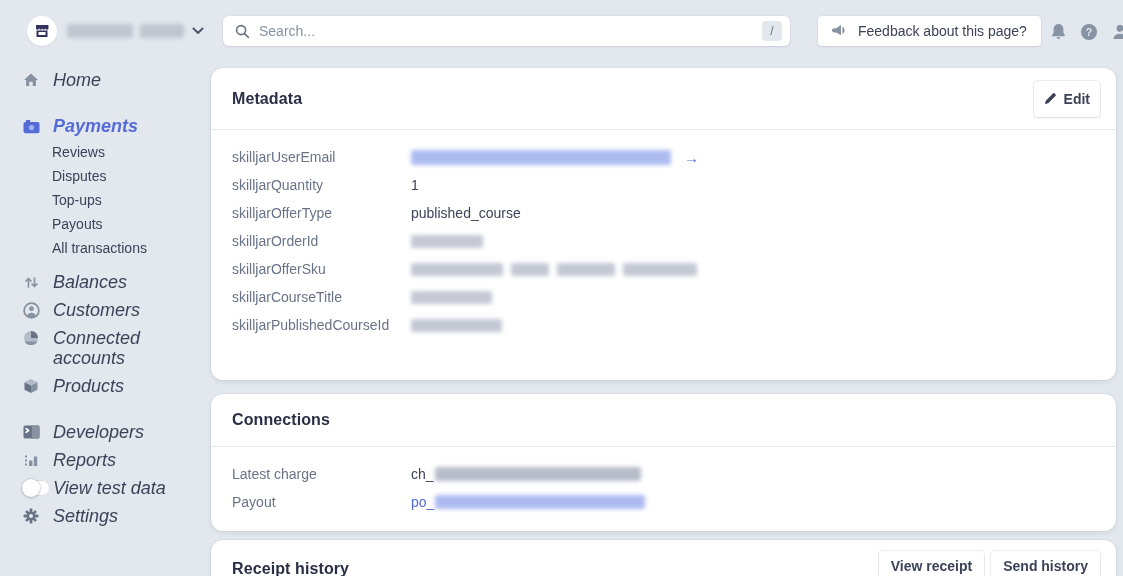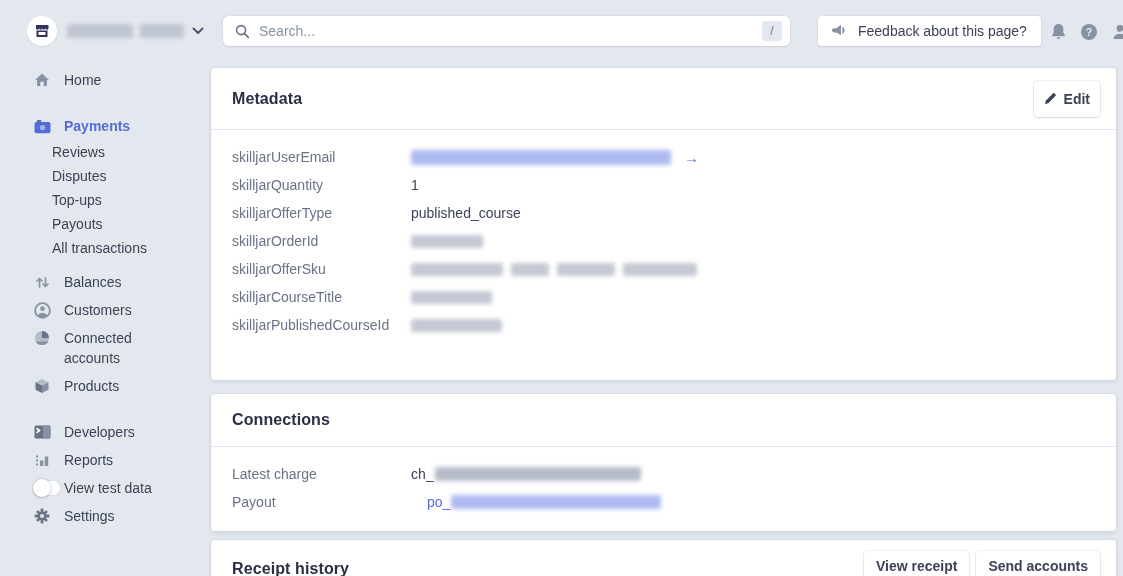--- a/index.html
+++ b/index.html
@@ -35,48 +35,48 @@
   .feedback-btn {
     position:absolute; left:806px; top:16px; height:30px; padding:0 14px;
     background:#fff; border:none; border-radius:4px; cursor:pointer;
     box-shadow:0 1px 2px rgba(50,50,93,.1), 0 0 0 1px rgba(50,50,93,.04);
     display:flex; align-items:center; gap:9px;
     font:14px "Liberation Sans",sans-serif; color:#3c4257;
   }
   .top-icon { position:absolute; top:22px; width:20px; height:20px; display:flex; align-items:center; justify-content:center; cursor:pointer; }
   
   .sidebar { position:absolute; left:0; top:62px; width:211px; }
-  .nav-item { display:flex; align-items:center; height:20px; padding-left:33px; font-size:14px; cursor:pointer; }
+  .nav-item { display:flex; align-items:center; height:20px; padding-left:22px; font-size:18px; cursor:pointer;font-style:italic; }
   .nav-item .nav-icon { width:18px; height:18px; margin-right:13px; display:flex; align-items:center; justify-content:center; flex:none; }
   .nav-item.active { color:#556cd6; font-weight:bold; }
   .nav-sub { display:flex; align-items:center; height:20px; padding-left:52px; font-size:14px; color:#3c4257; cursor:pointer; }
   .nav-twoline { height:auto; align-items:flex-start; }
   .nav-twoline .nav-label { width:104px; line-height:20px; }
   .mt8{margin-top:8px} .mt26{margin-top:26px} .mt6{margin-top:6px} .mt4{margin-top:4px} .mt14{margin-top:14px}
   .toggle { width:28px; height:16px; border-radius:9px; background:#fff; box-shadow:inset 0 0 0 1px #d8dee4; position:relative; }
   .toggle-knob { position:absolute; left:0; top:-1px; width:18px; height:18px; border-radius:50%; background:#fff; box-shadow:0 1px 3px rgba(50,50,93,.25), 0 0 0 1px rgba(50,50,93,.08); }
   
   .card {
-    position:absolute; left:211px; width:905px; background:#fff; border-radius:4px;
+    position:absolute; left:211px; width:905px; background:#fff; border-radius:12px;
     box-shadow:0 0 0 1px rgba(60,66,87,.045), 0 2px 5px rgba(60,66,87,.1);
   }
   .card-header { display:flex; align-items:center; justify-content:space-between; padding:0 16px 0 21px; border-bottom:1px solid #e3e8ee; }
   .card-title { font-size:16px; font-weight:bold; color:#2a2f45; letter-spacing:.1px; }
   .btn {
     background:#fff; border:none; border-radius:4px; cursor:pointer;
     box-shadow:0 1px 2px rgba(50,50,93,.12), 0 0 0 1px rgba(50,50,93,.08);
     font:14px "Liberation Sans",sans-serif; color:#3c4257; font-weight:bold;
     height:36px; padding:0 10px; display:flex; align-items:center; gap:7px;
   }
   .kv-rows { padding:13px 21px 0; }
   .kv-row { display:flex; align-items:center; height:28px; font-size:14px; }
   .kv-label { width:179px; flex:none; color:#697386; }
   .kv-value { color:#3c4257; display:flex; align-items:center; gap:8px; }
   .kv-prefix { color:#3c4257; }
-  .kv-prefix.link { color:#556cd6;margin-left:16px; }
+  .kv-prefix.link { color:#556cd6; }
   .arrow-link { color:#556cd6; font-size:15px; margin-left:5px; cursor:pointer; text-decoration:none; }
   
   .receipt-actions { position:absolute; right:16px; top:11px; display:flex; gap:7px; }
   .receipt-actions .btn { height:30px; padding:0 12px; }
   .receipt-title { position:absolute; left:21px; top:20px; }
 </style>
 </head>
 <body>
 
 <div class="app">
@@ -359,18 +359,18 @@
     </div>
   </section>
 
   <section class="card" style="top:540px; height:90px;">
     <span class="card-title receipt-title">Receipt history</span>
     <div class="receipt-actions">
       <button class="btn">
           <span>View receipt</span>
         </button>
       <button class="btn">
-          <span>Send accounts</span>
+          <span>Send history</span>
         </button>
     </div>
   </section>
 
 </div>
 
 </body></html>

